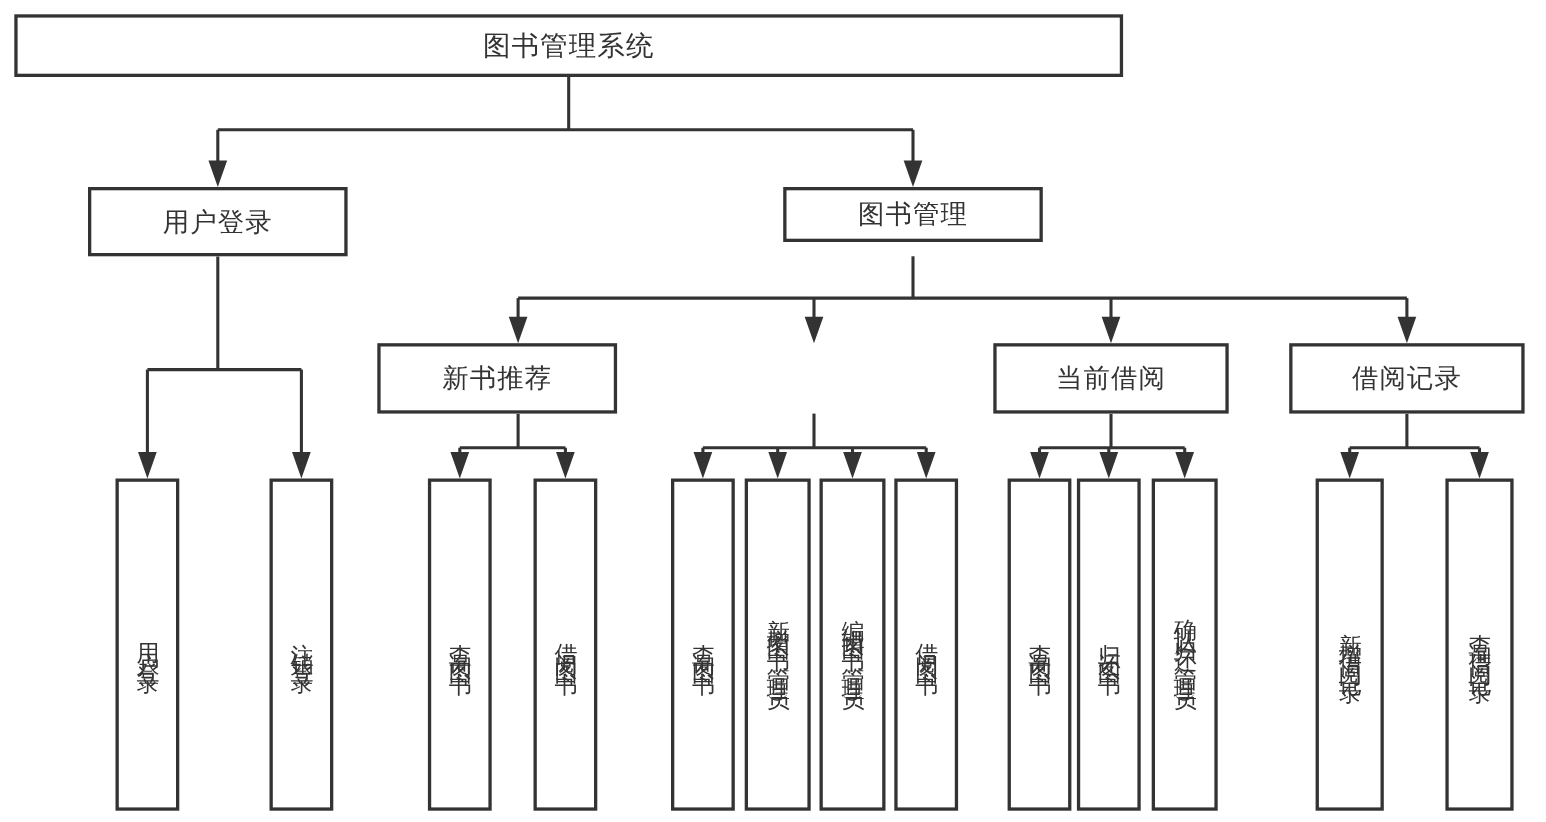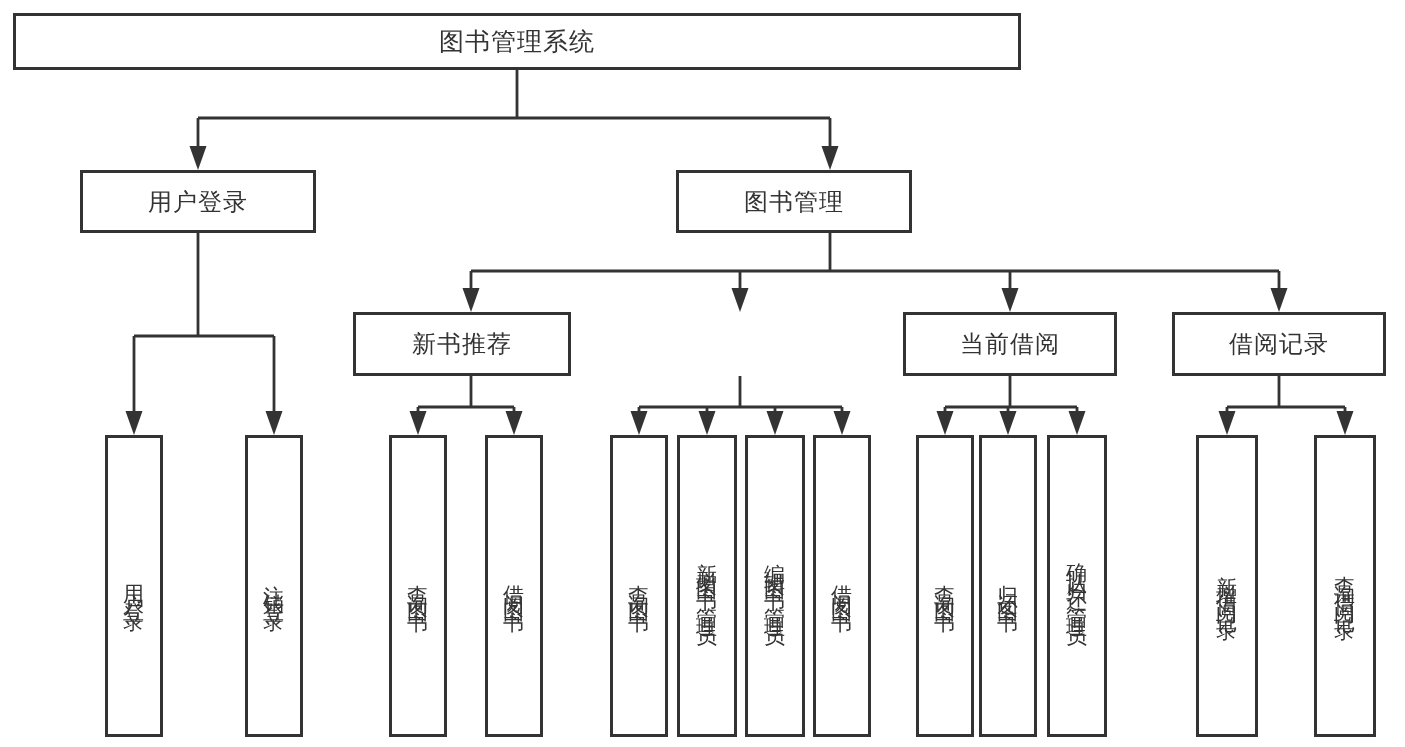--- a/index.html
+++ b/index.html
@@ -132,25 +132,25 @@
     <polygon points="1336.5,411 1353.5,411 1345,435"></polygon>
   </svg>
 
   <div class="box h-box root-box" style="left:13px;top:13px;width:1008px;height:57px">
     <span>图书管理系统</span>
   </div>
 
   <div class="box h-box" style="left:80px;top:170px;width:236px;height:63px">
     <span>用户登录</span>
   </div>
-  <div class="box h-box" style="left:676px;top:170px;width:236px;height:63px">
+  <div class="box h-box" style="left:712px;top:170px;width:236px;height:50px">
     <span>图书管理</span>
   </div>
 
-  <div class="box h-box" style="left:353px;top:312px;width:218px;height:64px">
+  <div class="box h-box" style="left:343px;top:312px;width:218px;height:64px">
     <span>新书推荐</span>
   </div>
   <div class="box h-box" style="left:903px;top:312px;width:214px;height:64px">
     <span>当前借阅</span>
   </div>
   <div class="box h-box" style="left:1172px;top:312px;width:214px;height:64px">
     <span>借阅记录</span>
   </div>
 
   <div class="box v-box" style="left:105px;top:435px;width:58px;height:302px">

